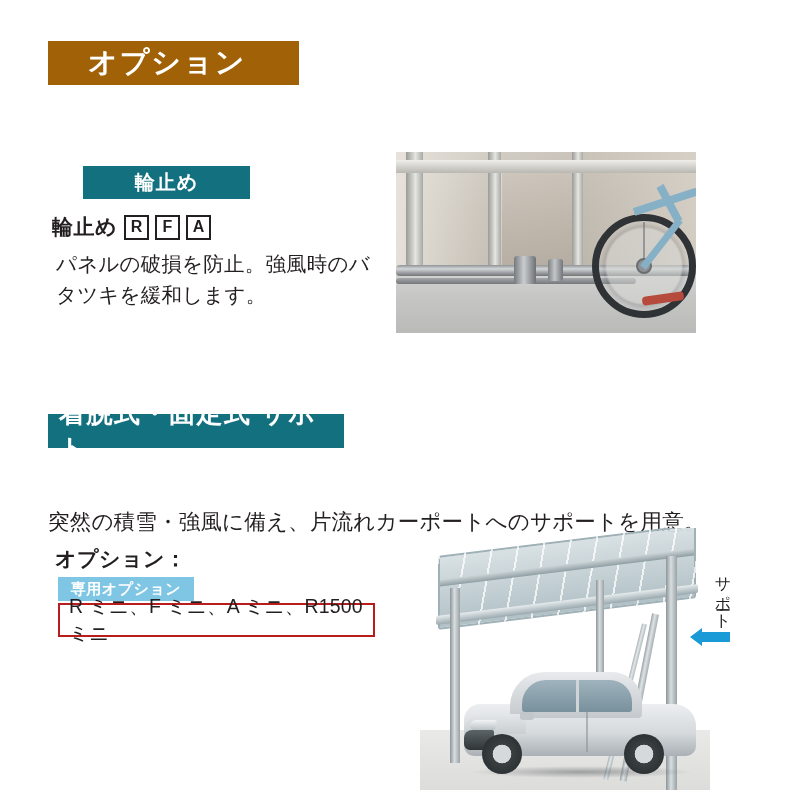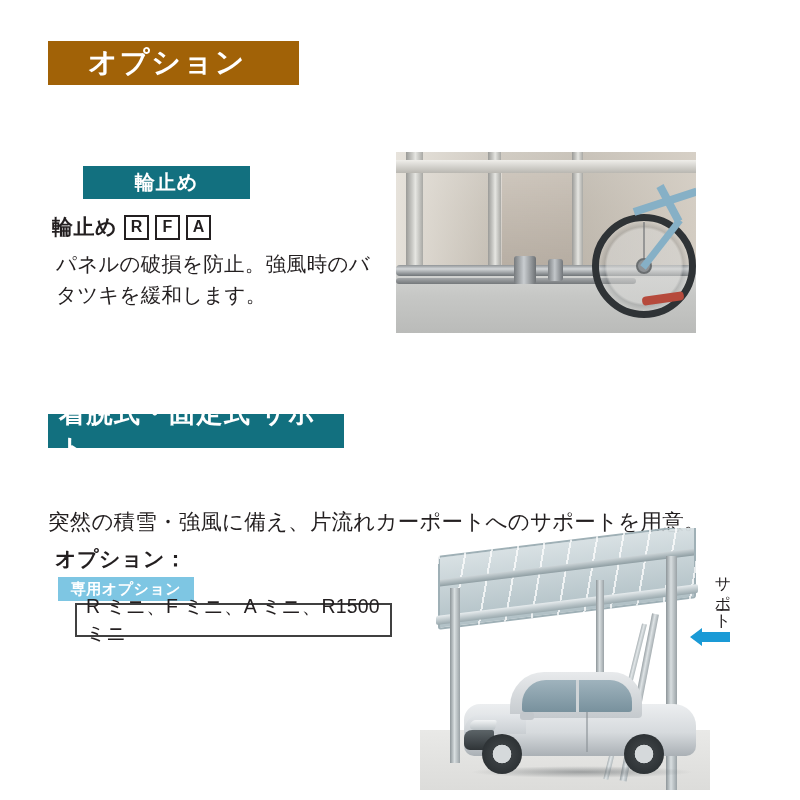--- a/index.html
+++ b/index.html
@@ -238,26 +238,25 @@
     font-weight: bold;
     letter-spacing: 0.5px;
   }
 
   .model-box {
     position: absolute;
     left: 58px;
     top: 603px;
     width: 317px;
     height: 34px;
-    border: 2px solid #404040;
+    border: 2px solid #b91c1c;
     box-sizing: border-box;
     display: flex;
     align-items: center;
     padding-left: 9px;
-    margin-left: 17px;
   }
   .model-box span {
     font-size: 19.5px;
     letter-spacing: 0.2px;
   }
 
   
   .support-label {
     position: absolute;
     left: 713px;

